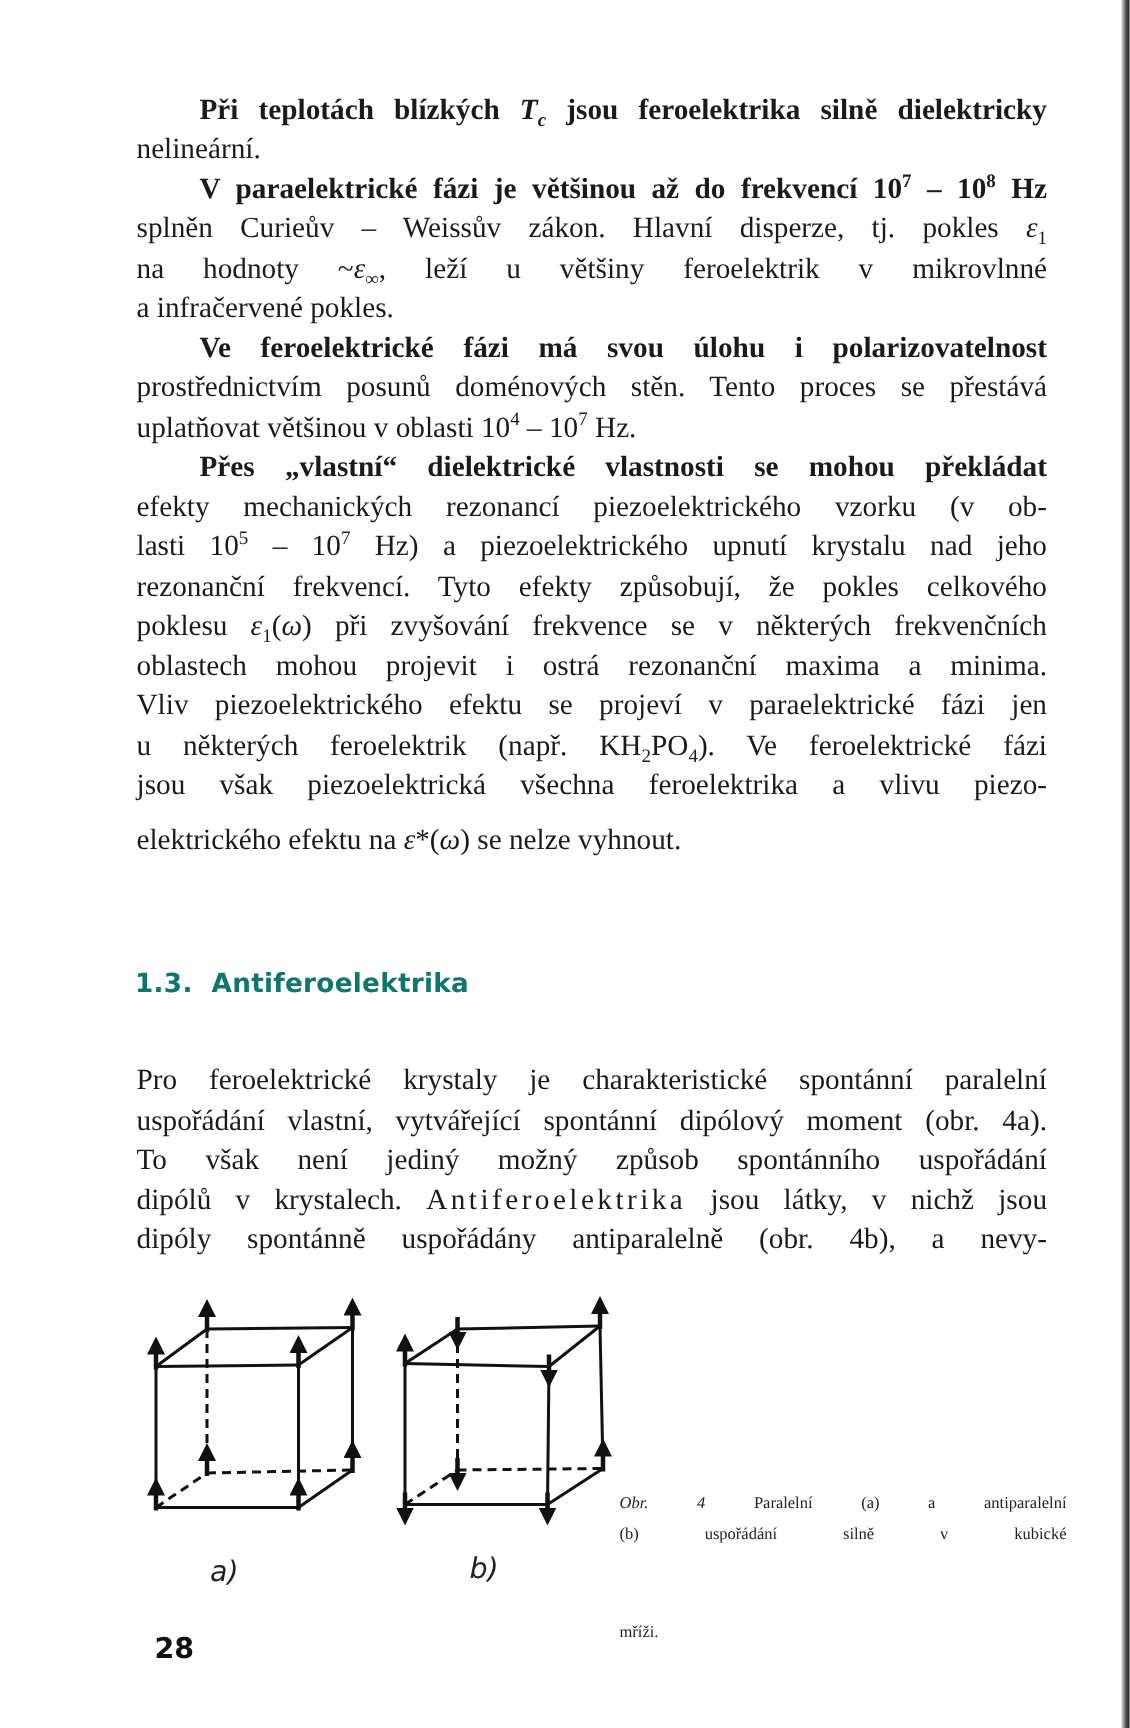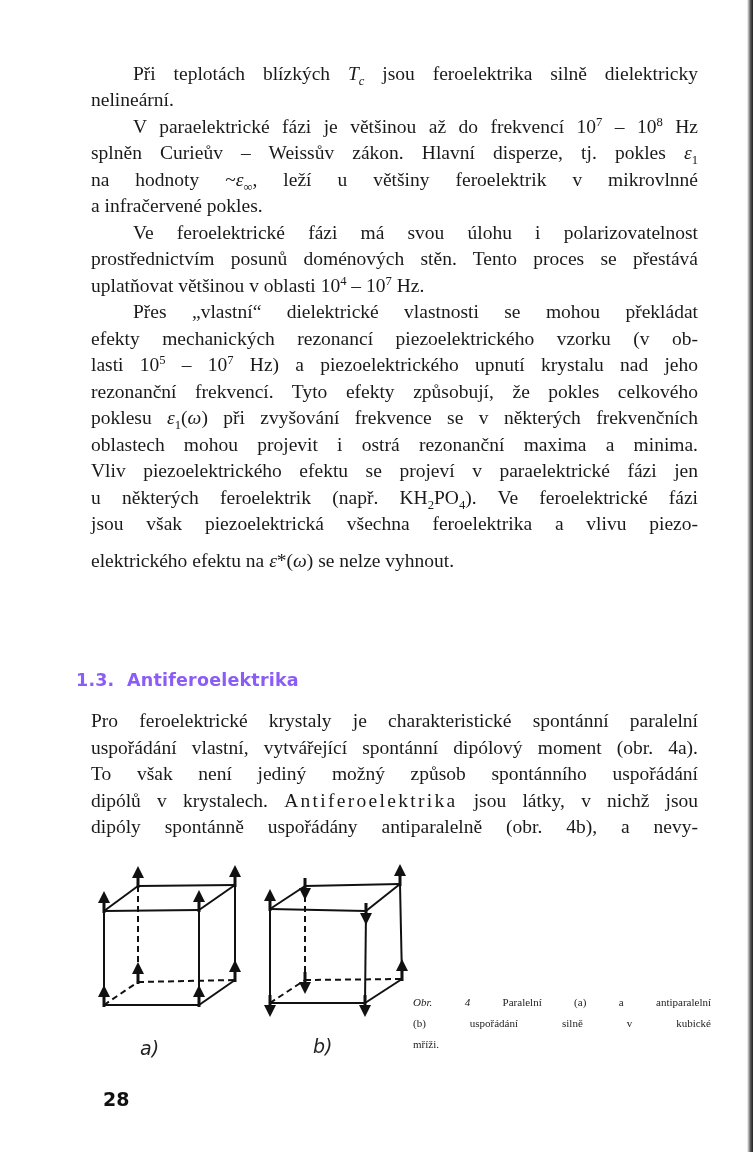--- a/index.html
+++ b/index.html
@@ -9,33 +9,33 @@
   }
   .scan-edge {
     position: absolute; right: 0; top: 0; width: 6px; height: 1152px;
     background: linear-gradient(to right, rgba(255,255,255,0), #555 60%, #222);
   }
   .line {
     position: absolute; left: 91px; width: 607px; font-size: 19.5px; line-height: 26px;
     white-space: nowrap; text-align: justify; text-align-last: justify;
   }
   .line.last { text-align-last: left; }
-  .line.indent { left: 133px; width: 565px; }
+  .line.indent { left: 133px; width: 565px; font-weight: bold; }
   sup, sub { font-size: 0.65em; line-height: 0; }
   .it { font-style: italic; }
   .sp { letter-spacing: 2.3px; }
   .heading {
-    position: absolute; left: 76px; top: 646px; font-family: "DejaVu Sans", sans-serif;
-    font-weight: bold; font-size: 17.5px; letter-spacing: 0.2px; color: #8b5cf6; margin-top: 24px;
+    position: absolute; left: 90px; top: 646px; font-family: "DejaVu Sans", sans-serif;
+    font-weight: bold; font-size: 17.5px; letter-spacing: 0.2px; color: #0f766e;
   }
   .caption {
     position: absolute; left: 413px; width: 298px; font-size: 11px; line-height: 20px;
     white-space: nowrap; text-align: justify; text-align-last: justify; color: #222;
   }
-  .caption.last { text-align-last: left; }
+  .caption.last { text-align-last: left; margin-top: 44px; }
   .fig-label {
     position: absolute; font-family: "DejaVu Sans", sans-serif; font-style: italic; font-size: 19px; color: #222;
   }
   .page-num {
     position: absolute; left: 103px; top: 1088px; font-family: "DejaVu Sans", sans-serif;
     font-weight: bold; font-size: 19px; color: #111;
   }
   svg.fig { position: absolute; left: 0; top: 0; }
 </style>
 </head>

